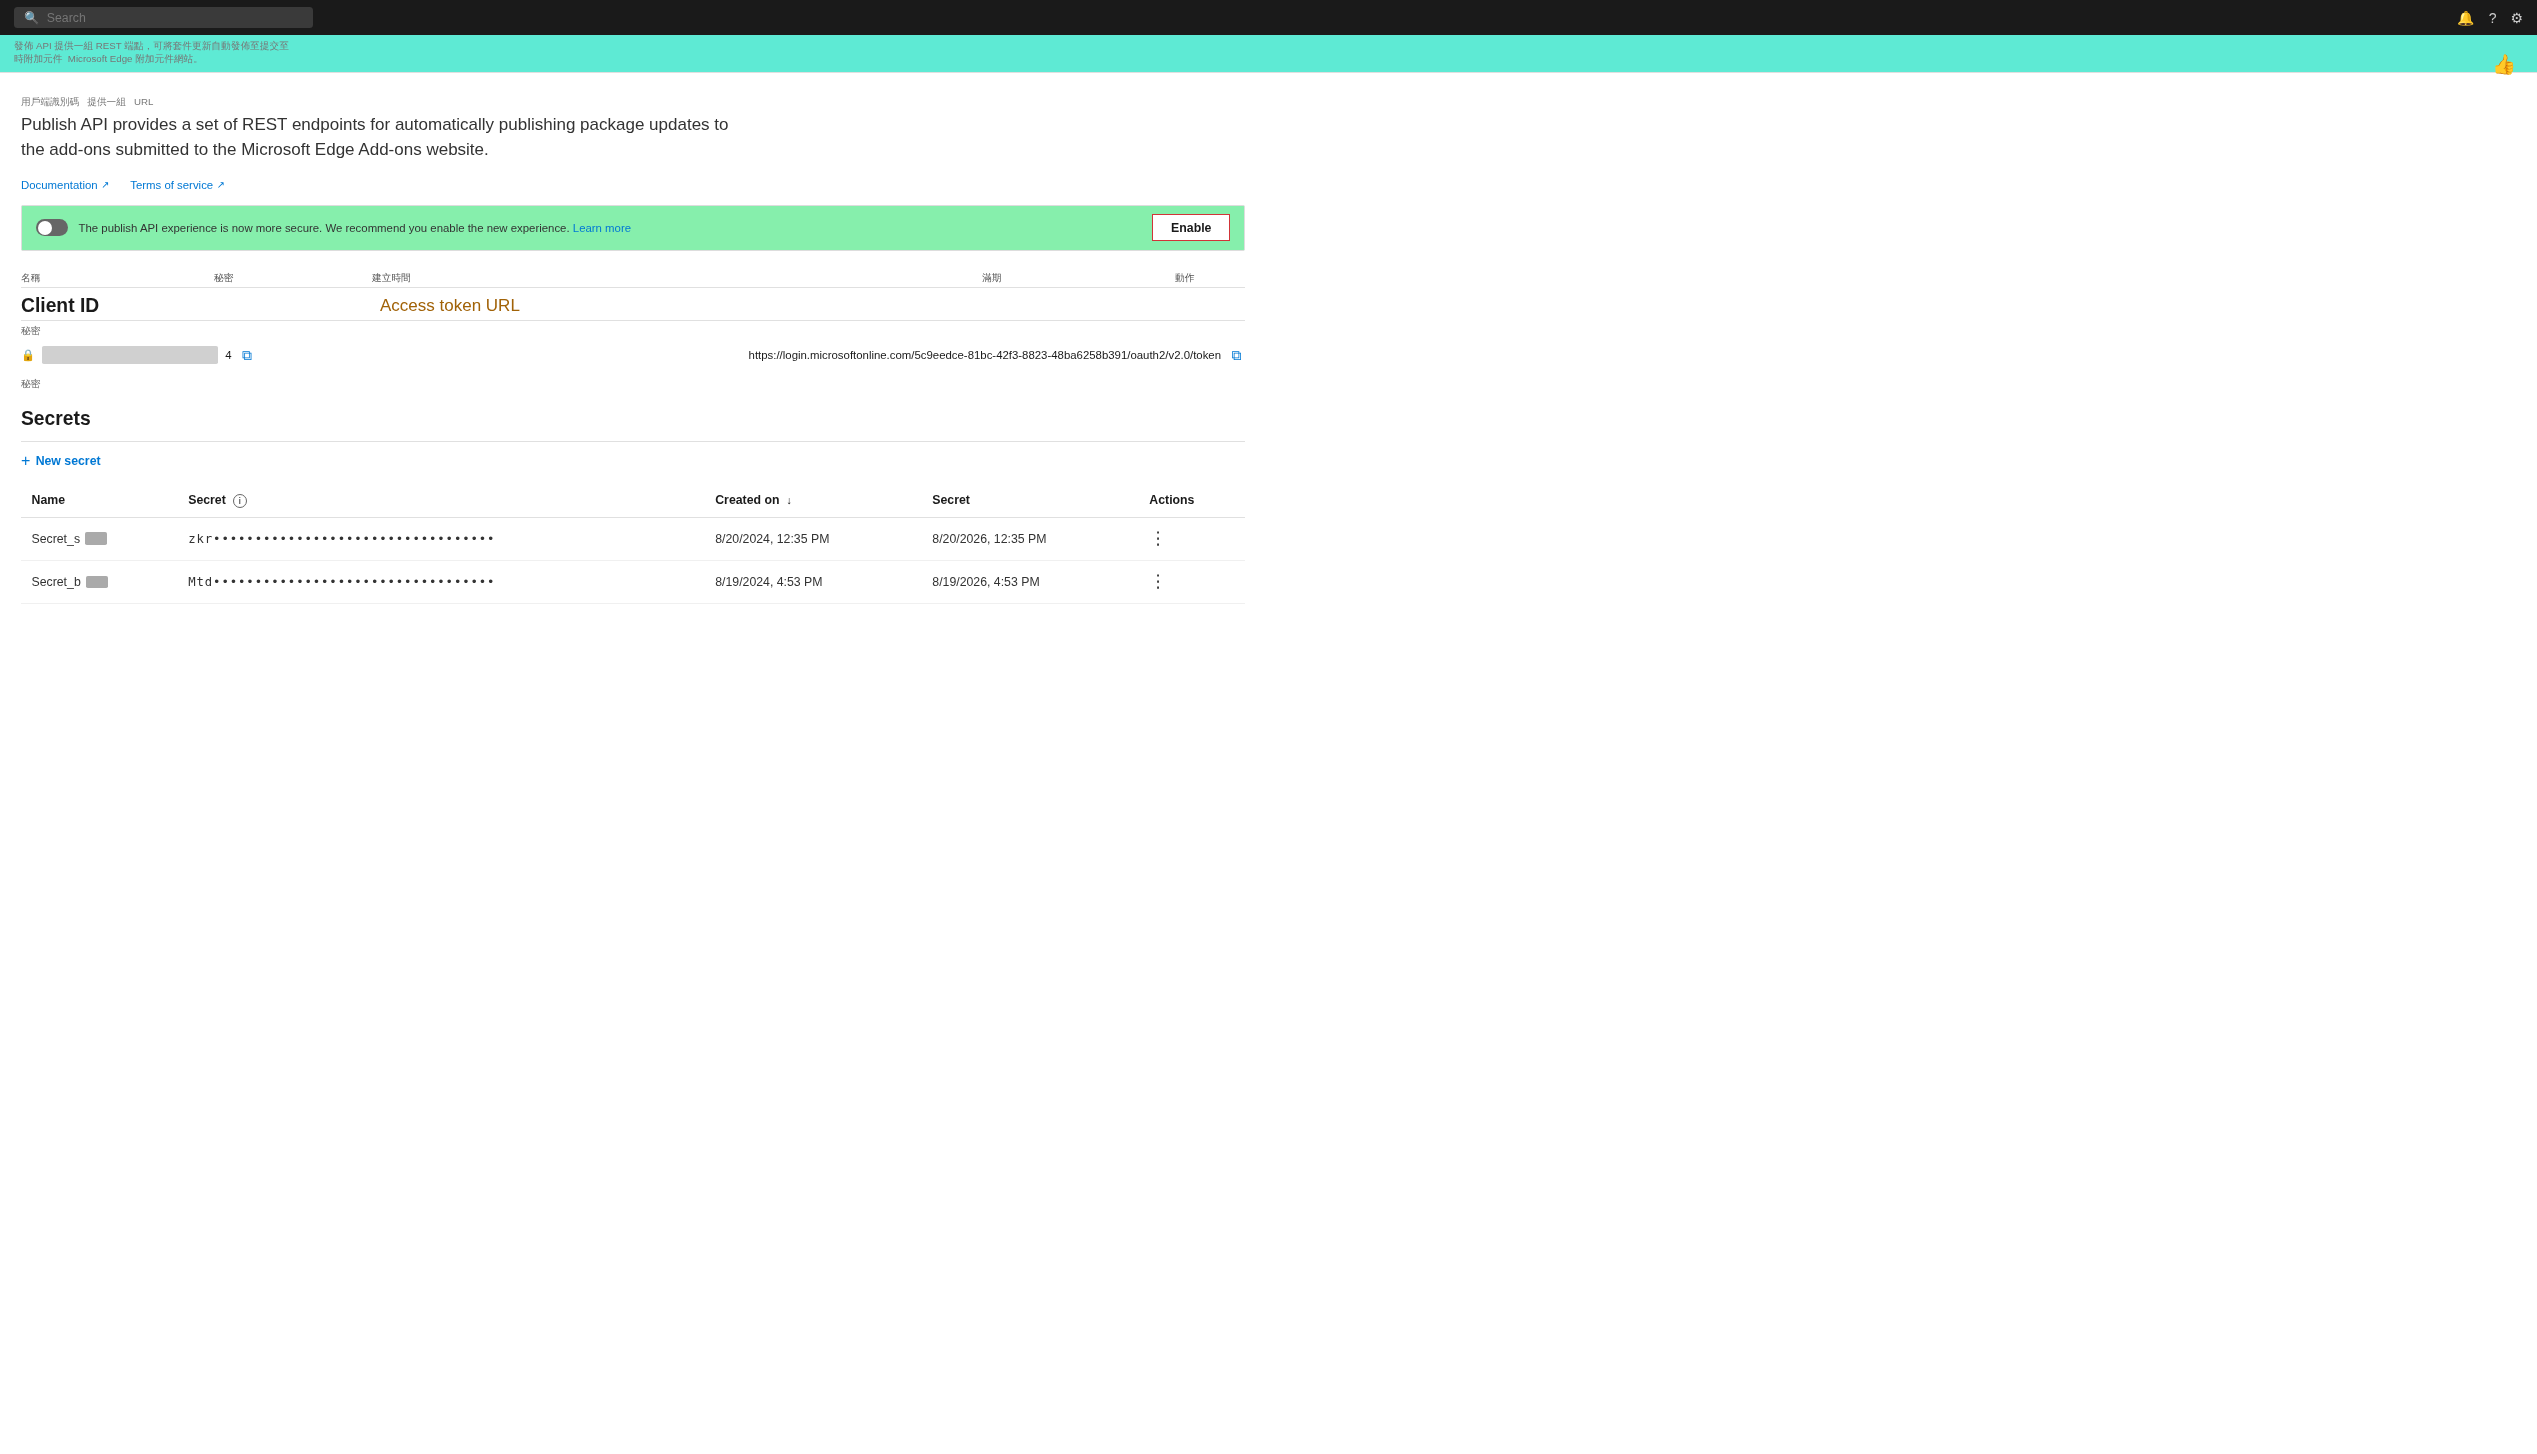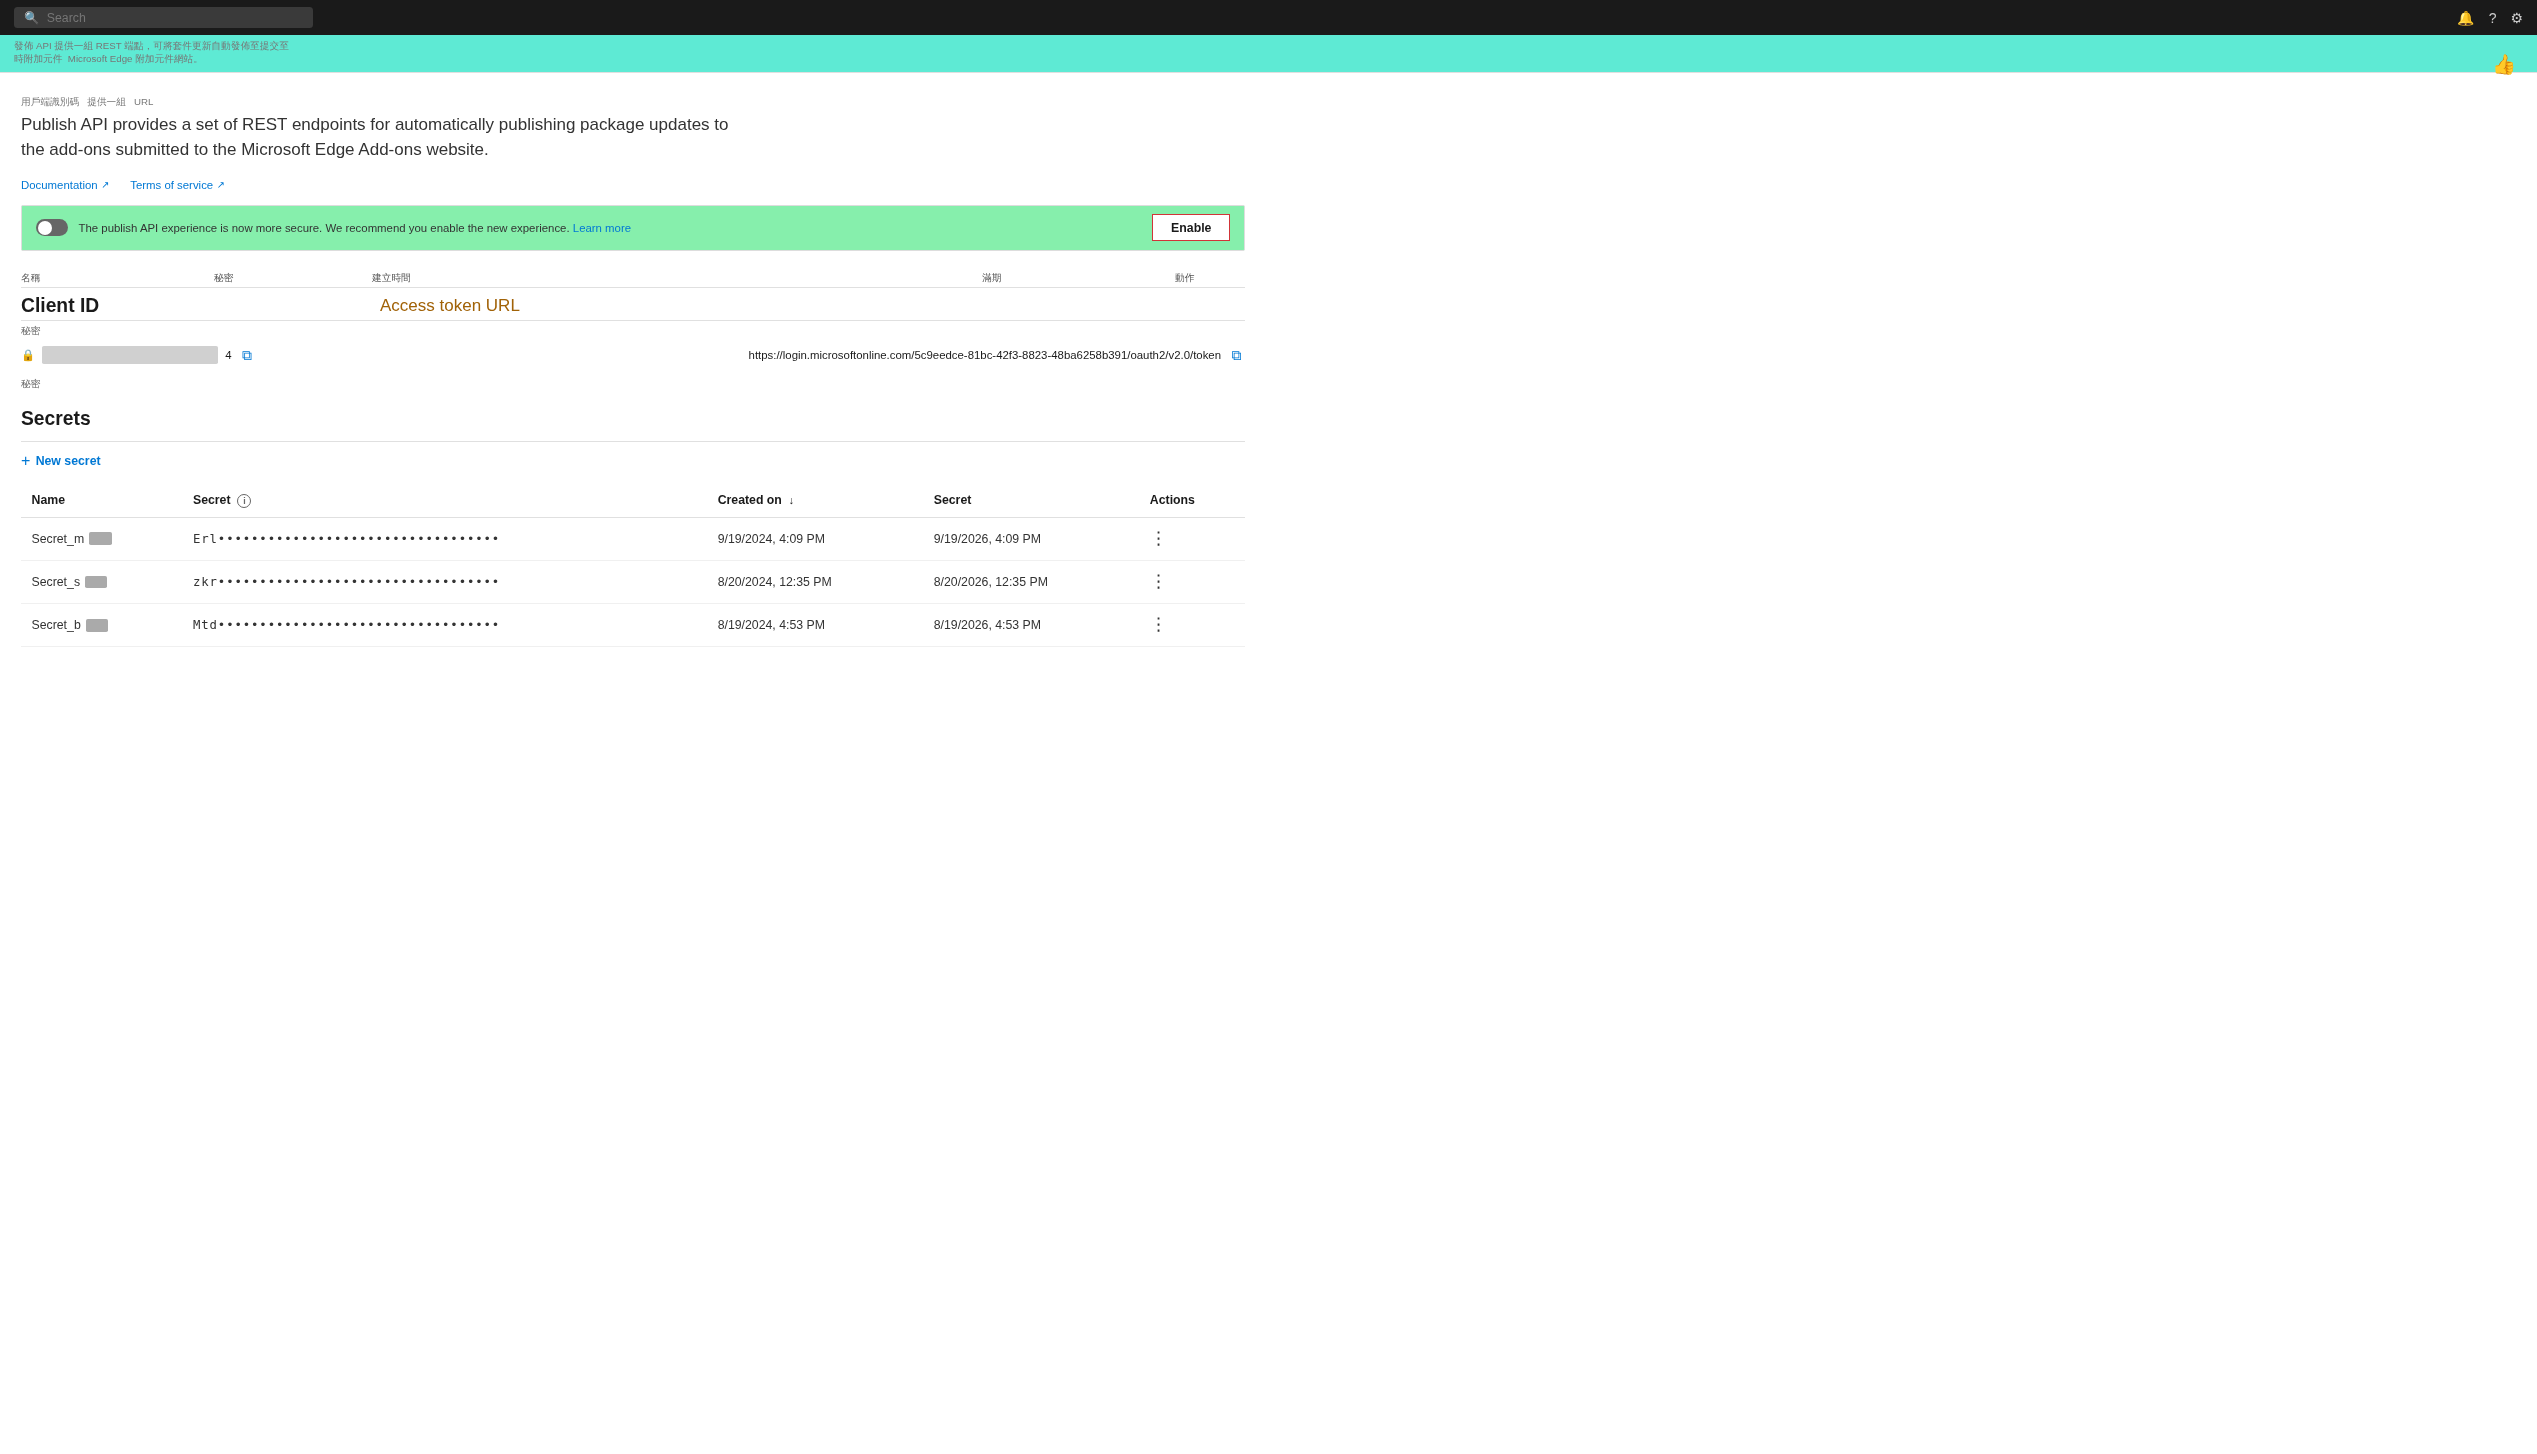--- a/index.html
+++ b/index.html
@@ -420,36 +420,20 @@
           </th>
           <th>
             <span>Created on</span>
             <span class="sort-arrow">↓</span>
           </th>
           <th>Secret</th>
           <th>Actions</th>
         </tr>
       </thead>
       <tbody id="secrets-body">
-      <tr>
-      <td>
-        <div class="name-cell">
-          <span>Secret_m</span>
-          <span class="name-tag" style="background:#aaa;padding:0.9px 7px;">&nbsp;&nbsp;&nbsp;</span>
-        </div>
-      </td>
-      <td>
-        <span class="masked-secret">Erl••••••••••••••••••••••••••••••••••</span>
-      </td>
-      <td>9/19/2024, 4:09 PM</td>
-      <td>9/19/2026, 4:09 PM</td>
-      <td>
-        <span class="actions-menu">⋮</span>
-      </td>
-    </tr>
           <tr>
       <td>
         <div class="name-cell">
           <span>Secret_s</span>
           <span class="name-tag" style="background:#aaa;padding:0.9px 7px;">&nbsp;&nbsp;&nbsp;</span>
         </div>
       </td>
       <td>
         <span class="masked-secret">zkr••••••••••••••••••••••••••••••••••</span>
       </td>

